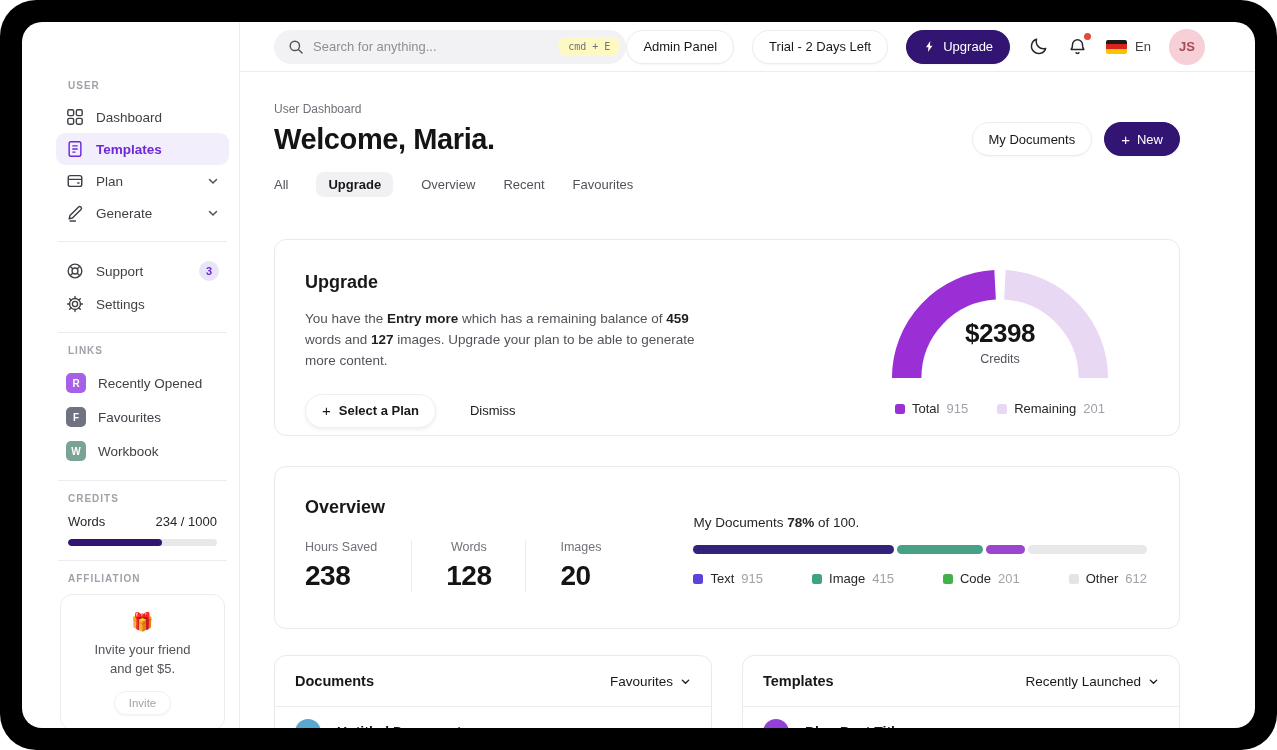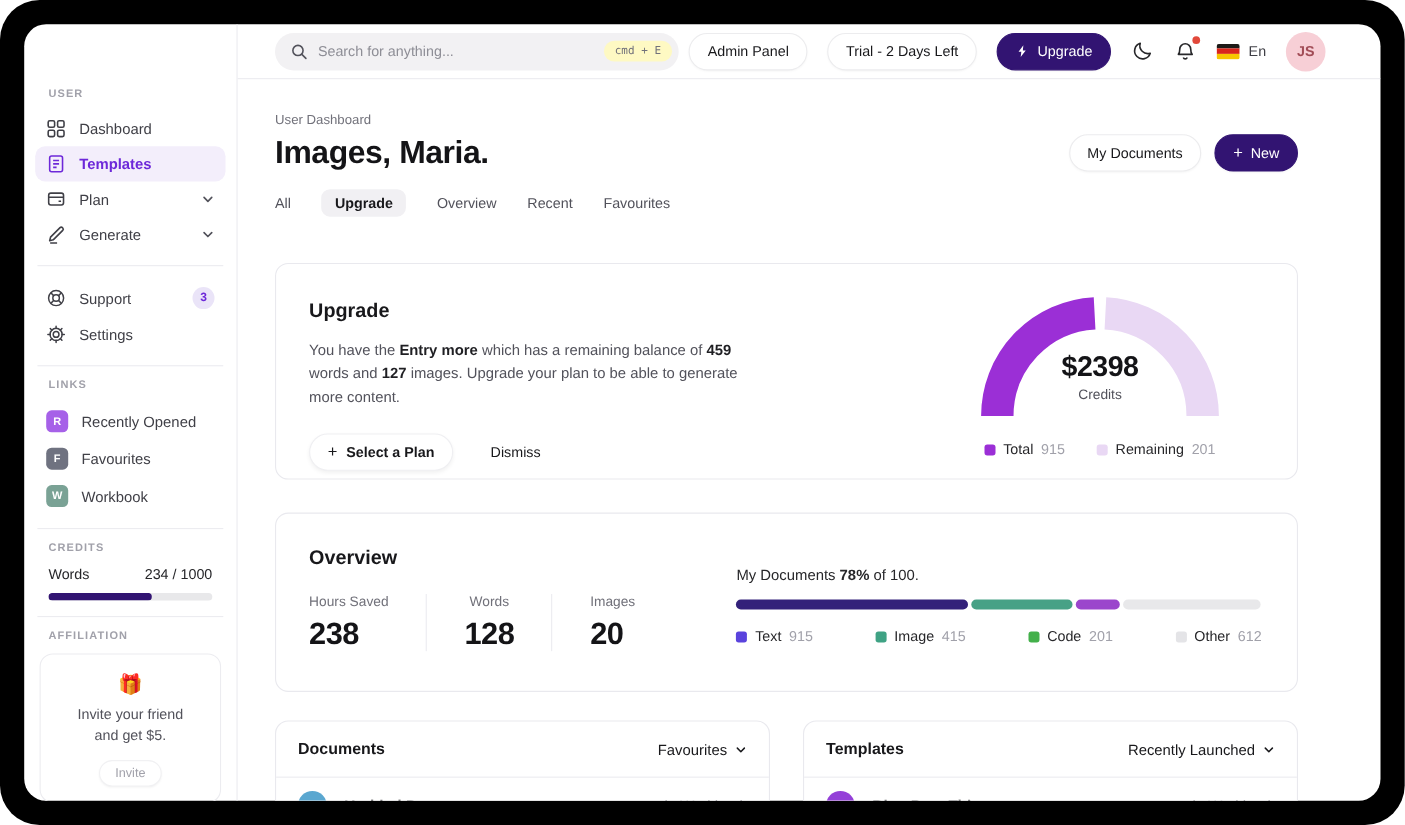--- a/index.html
+++ b/index.html
@@ -1,21 +1,21 @@
 <!DOCTYPE html>
 <html><head>
 <meta charset="utf-8">
 <style>
   * { box-sizing: border-box; margin: 0; padding: 0; }
   html,body { width:1277px; height:750px; background:#fff; font-family:"Liberation Sans","DejaVu Sans",sans-serif; color:#18181b; }
   .frame { position:absolute; inset:0; width:1277px; height:750px; background:#000; border-radius:36px; }
   .app { position:absolute; inset:22px; background:#fff; border-radius:20px; overflow:hidden; display:flex; }
 
   
-  .sidebar { width:194px; flex:none; border-right:1px solid #ececf0; padding:58px 10px 0 10px; }
+  .sidebar { width:194px; flex:none; border-right:1px solid #ececf0; padding:58px 10px 0 10px;margin-left:24px; }
   .section-label { font-size:10px; font-weight:700; letter-spacing:1px; color:#a1a1aa; padding-left:12px; margin-bottom:10px; }
   .s-item { display:flex; align-items:center; gap:12px; padding:7px 10px; border-radius:9px; color:#3f3f46; font-size:13.5px; cursor:default; }
   .s-item .sic { width:18px; height:18px; display:flex; align-items:center; justify-content:center; color:#3f3f46; flex:none; }
   .s-item.active { background:#f3eefb; color:#6d28d9; font-weight:600; }
   .s-item.active .sic { color:#6d28d9; }
   .s-item .chev { margin-left:auto; color:#52525b; display:flex; }
   .s-item .cnt-badge { margin-left:auto; width:20px; height:20px; border-radius:50%; background:#eae4f8; color:#6d28d9; font-size:11px; font-weight:600; display:flex; align-items:center; justify-content:center; }
   .s-div { border-top:1px solid #ececf0; margin:12px 2px; }
   .link-badge { width:20px; height:20px; border-radius:5px; color:#fff; font-size:10px; font-weight:700; display:flex; align-items:center; justify-content:center; flex:none; }
   .credits-row { display:flex; justify-content:space-between; padding:0 12px; font-size:13px; color:#27272a; margin:4px 0 10px; }
@@ -283,21 +283,21 @@
               </span>
           <span>En</span>
         </span>
         <span class="avatar">JS</span>
       </div>
     </div>
 
     <div class="content">
       <div class="breadcrumb">User Dashboard</div>
       <div class="h1-row">
-        <h1>Images, Maria.</h1>
+        <h1>Welcome, Maria.</h1>
         <div class="h1-actions">
           <span class="pill">My Documents</span>
           <span class="pill dark">
             <span style="font-size:15px;">+</span>
             <span>New</span>
           </span>
         </div>
       </div>
 
       <div class="tabs">

